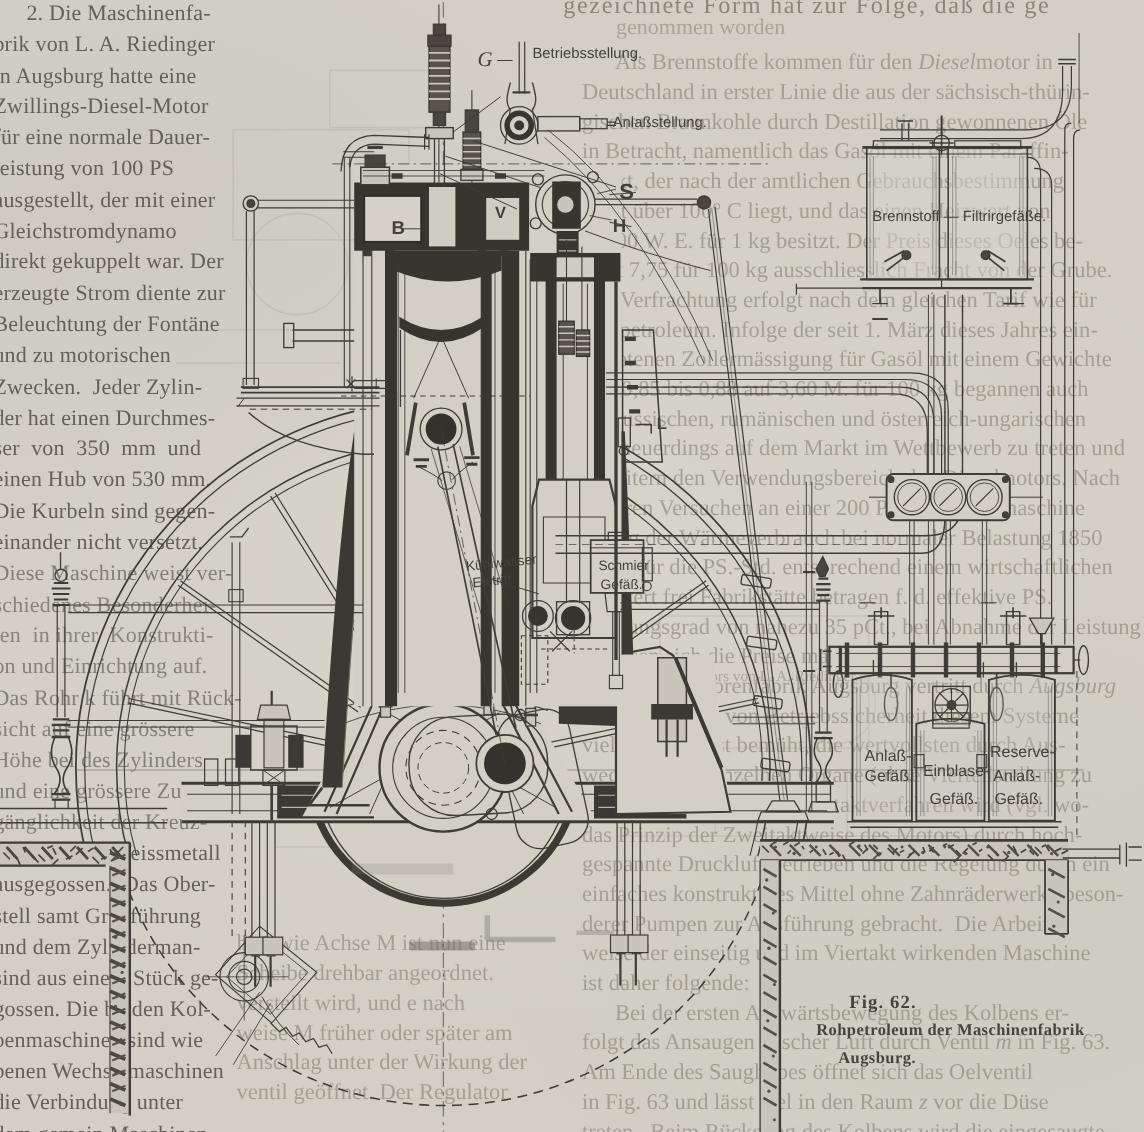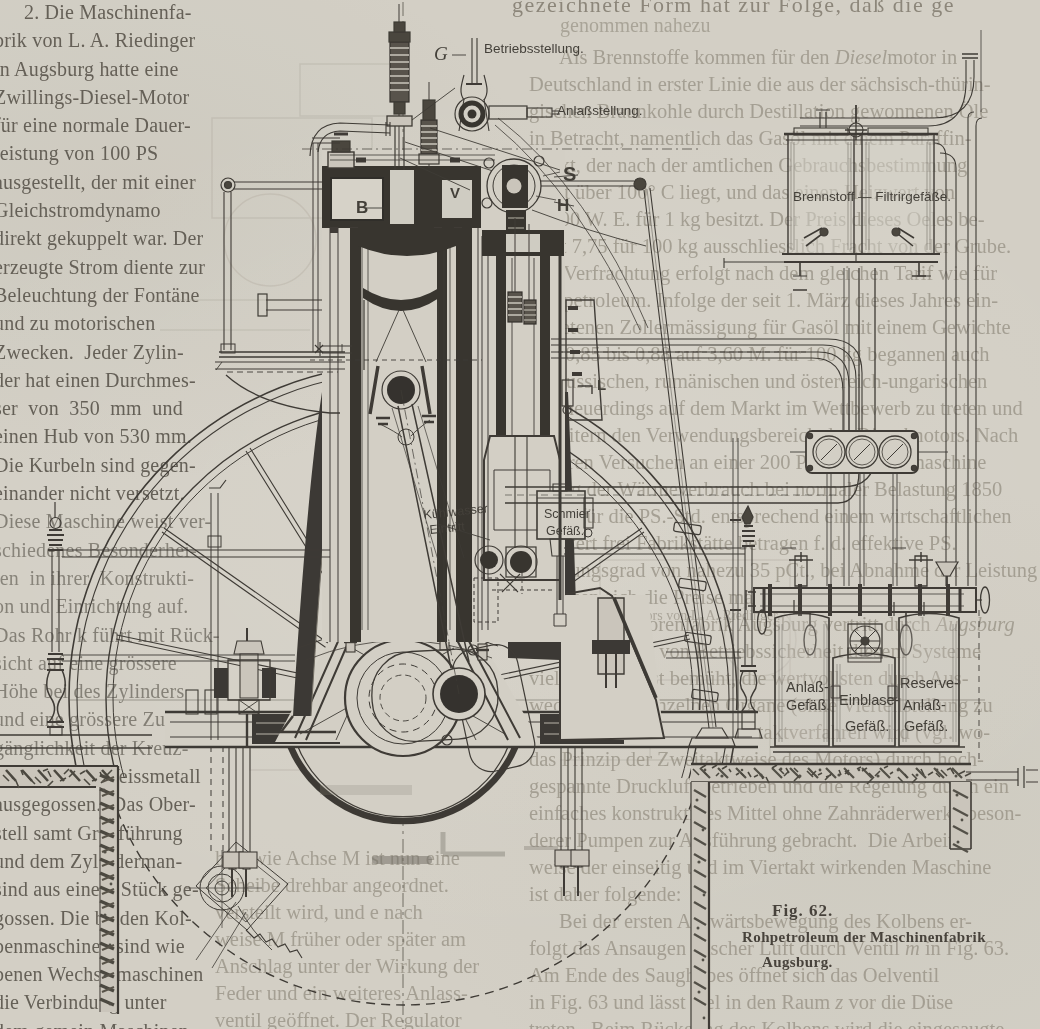--- a/index.html
+++ b/index.html
@@ -68,21 +68,21 @@
 <div>sind aus einem Stück ge-</div>
 <div>gossen. Die beiden Kol-</div>
 <div>benmaschinen sind wie</div>
 <div>benen Wechselmaschinen</div>
 <div>die Verbindung unter</div>
 <div>dem gemein Maschinen</div>
 </div>
 
 <div class="t1">gezeichnete Form hat zur Folge, daß die ge</div>
 
-<div class="t2">genommen nahezu</div>
+<div class="t2">genommen worden</div>
 
 <div class="rcol">
 <div class="ind">Als Brennstoffe kommen für den <i>Diesel</i>motor in</div>
 <div>Deutschland in erster Linie die aus der sächsisch-thürin-</div>
 <div>gischen Braunkohle durch Destillation gewonnenen Öle</div>
 <div>in Betracht, namentlich das Gasöl mit einem Paraffin-</div>
 <div>punkt, der nach der amtlichen Gebrauchsbestimmung</div>
 <div>nicht über 100° C liegt, und das einen Heizwert von</div>
 <div>10000 W. E. für 1 kg besitzt. Der Preis dieses Oeles be-</div>
 <div>trägt 7,75 für 100 kg ausschliesslich Fracht von der Grube.</div>
@@ -118,21 +118,20 @@
 </div>
 
 <div class="ghostcap">Dieselmotors von L. A. Riedinger.</div>
 
 <div class="bshadow">
 <div>hier wie Achse M ist nun eine</div>
 <div>Scheibe drehbar angeordnet.</div>
 <div>versteilt wird, und e nach</div>
 <div>weise M früher oder später am</div>
 <div>Anschlag unter der Wirkung der</div>
-<div>Feder und ein weiteres Anlass-</div>
 <div>ventil geöffnet. Der Regulator</div>
 </div>
 
 <div class="cap" style="left:772px;top:901px;width:200px;font-size:17px;letter-spacing:1px">Fig. 62.</div>
 
 <div class="cap" style="left:742px;top:929px;width:260px;font-size:15px;letter-spacing:.4px;white-space:nowrap">Rohpetroleum der Maschinenfabrik</div>
 
 <div class="cap" style="left:762px;top:954px;width:220px;font-size:15px;letter-spacing:.4px">Augsburg.</div>
 
 <svg id="svgw" viewBox="0 0 1040 1029" xmlns="http://www.w3.org/2000/svg">

